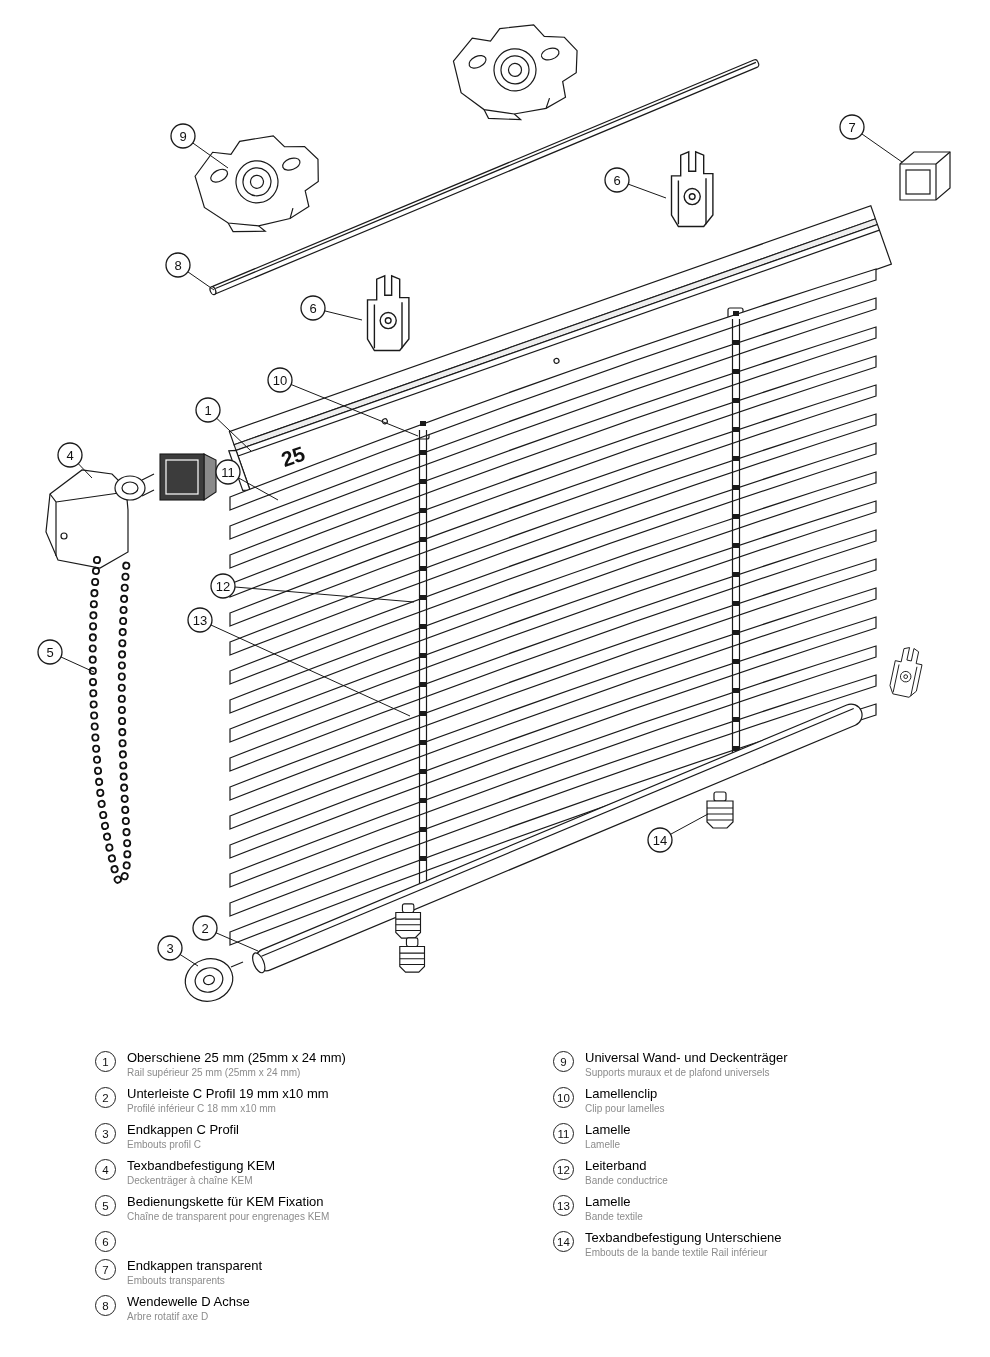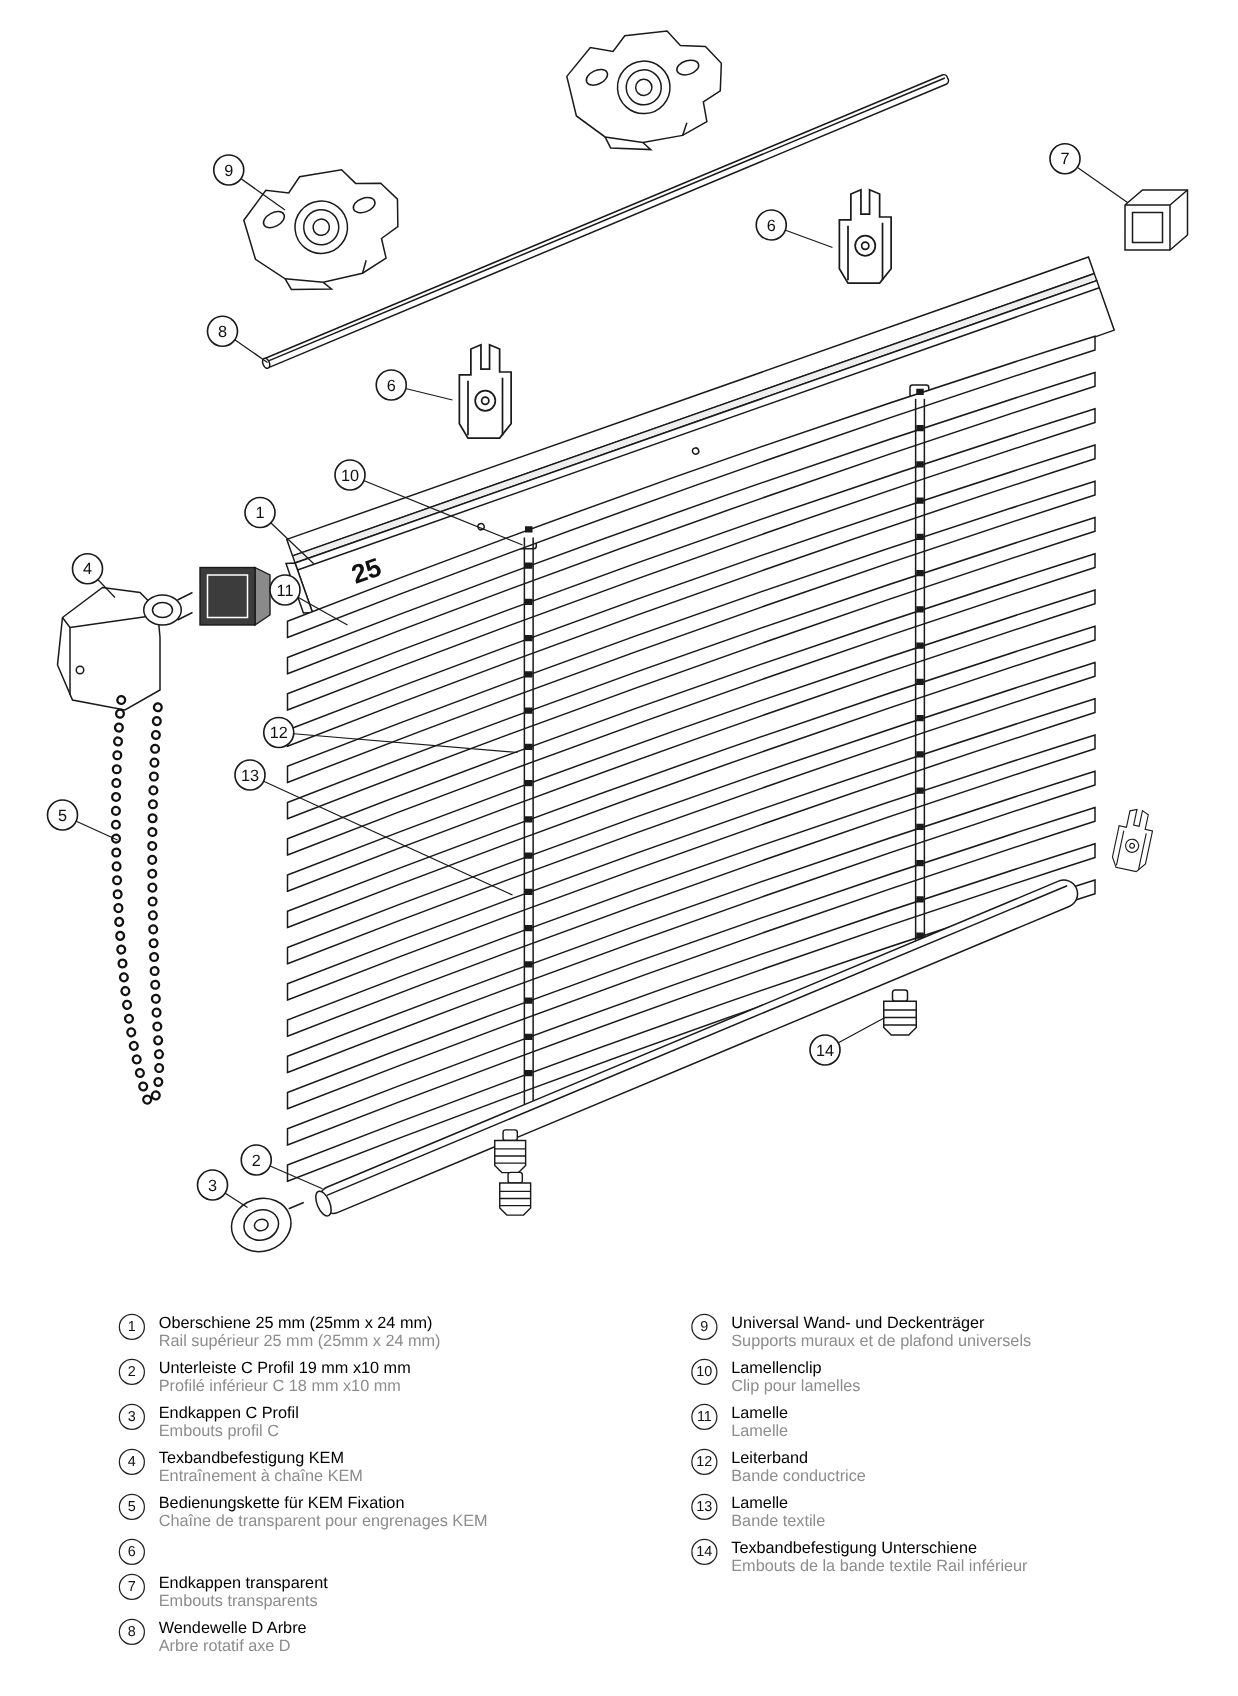--- a/index.html
+++ b/index.html
@@ -14,21 +14,21 @@
   .co-txt{font-size:13px;fill:#111;text-anchor:middle;}
   .rail-label{font-size:21px;font-weight:bold;fill:#111;}
   .legend-col{position:absolute;top:1050px;}
   .legend-col.left{left:95px;width:420px;}
   .legend-col.right{left:553px;width:420px;}
   .legend-item{display:flex;align-items:flex-start;margin-bottom:6px;}
   .legend-num{flex:0 0 auto;width:19px;height:19px;border:1.4px solid #222;border-radius:50%;
     display:flex;align-items:center;justify-content:center;font-size:11.5px;color:#111;
     margin-right:11px;margin-top:1px;background:#fff;}
   .legend-de{font-size:13px;color:#000;line-height:15px;}
-  .legend-fr{font-size:13px;color:#8c8c8c;line-height:15px;}
+  .legend-fr{font-size:10px;color:#8c8c8c;line-height:15px;}
 </style>
 </head>
 <body>
 
 
 
 <svg width="990" height="1040" viewBox="0 0 990 1040">
   <defs>
     <g id="bracket">
       <path class="fw" d="M6,38 L26,16 L44,20 L54,8 L88,6 L98,18 L118,20 L130,34 L128,56 L114,64 L116,80 L96,90 L64,94 L34,88 L12,70 Z"></path>
@@ -268,21 +268,21 @@
     <div class="legend-num">3</div>
     <div>
         <div class="legend-de">Endkappen C Profil</div>
          <div class="legend-fr">Embouts profil C</div>
       </div>
   </div>
   <div class="legend-item">
     <div class="legend-num">4</div>
     <div>
         <div class="legend-de">Texbandbefestigung KEM</div>
-         <div class="legend-fr">Entraînement à chaîne KEM</div>
+         <div class="legend-fr">Deckenträger à chaîne KEM</div>
       </div>
   </div>
   <div class="legend-item">
     <div class="legend-num">5</div>
     <div>
         <div class="legend-de">Bedienungskette für KEM Fixation</div>
          <div class="legend-fr">Chaîne de transparent pour engrenages KEM</div>
       </div>
   </div>
   <div class="legend-item">
@@ -291,21 +291,21 @@
   <div class="legend-item">
     <div class="legend-num">7</div>
     <div>
         <div class="legend-de">Endkappen transparent</div>
          <div class="legend-fr">Embouts transparents</div>
       </div>
   </div>
   <div class="legend-item">
     <div class="legend-num">8</div>
     <div>
-        <div class="legend-de">Wendewelle D Arbre</div>
+        <div class="legend-de">Wendewelle D Achse</div>
          <div class="legend-fr">Arbre rotatif axe D</div>
       </div>
   </div>
 </div>
 
 <div class="legend-col right">
   <div class="legend-item">
     <div class="legend-num">9</div>
     <div>
         <div class="legend-de">Universal Wand- und Deckenträger</div>

